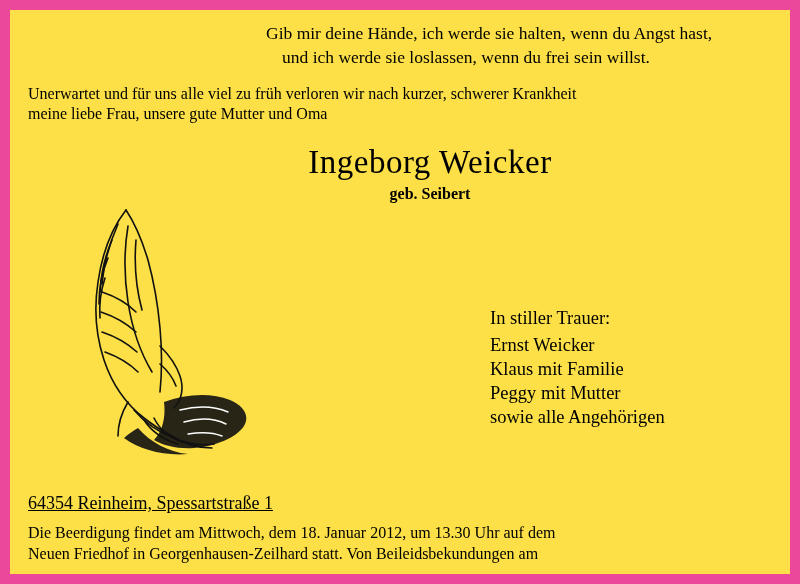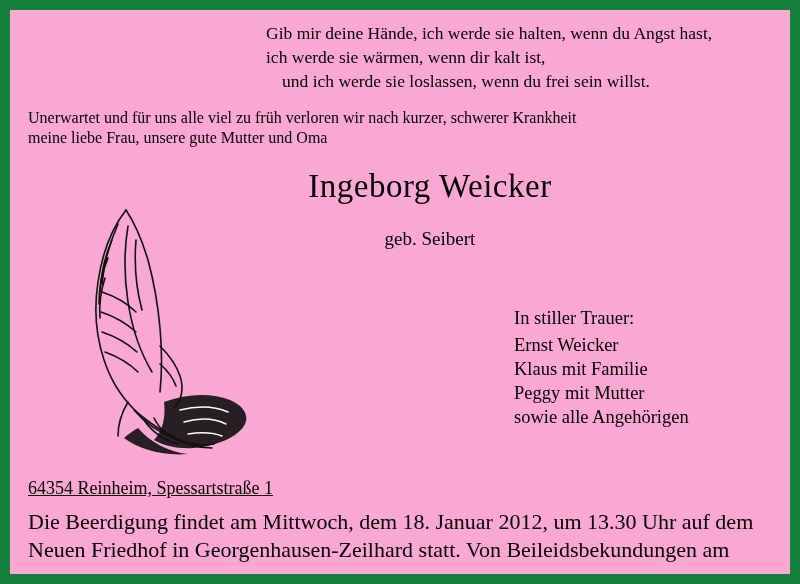--- a/index.html
+++ b/index.html
@@ -12,22 +12,22 @@
     height: 584px;
     font-family: "Liberation Serif", serif;
     color: #000000;
     overflow: hidden;
   }
   .obituary {
     position: relative;
     width: 800px;
     height: 584px;
     box-sizing: border-box;
-    border: 10px solid #15803d;
-    background: #f9a8d4;
+    border: 10px solid #ec4899;
+    background: #fde047;
   }
   .inner {
     position: relative;
     width: 100%;
     height: 100%;
     box-sizing: border-box;
     padding: 12px 18px 10px 18px;
   }
 
   
@@ -54,55 +54,55 @@
     margin-top: 20px;
     text-align: center;
     padding-left: 60px;
   }
   .deceased-name {
     font-size: 33px;
     letter-spacing: 0.5px;
     line-height: 1.05;
   }
   .maiden-name {
-    font-size: 19px;
-    font-weight: normal;
-    margin-top: 25px;
+    font-size: 16px;
+    font-weight: bold;
+    margin-top: 5px;
   }
   .dates {
     font-size: 19.5px;
     margin-top: 9px;
     white-space: nowrap;
   }
   .dates .gap { display: inline-block; width: 22px; }
 
   
   .mourners {
     position: absolute;
-    left: 504px;
+    left: 480px;
     top: 296px;
     font-size: 18.5px;
     line-height: 1.30;
   }
   .mourners .lead { margin-bottom: 3px; }
 
   
   .footer {
     position: absolute;
     left: 18px;
     right: 14px;
     bottom: 10px;
   }
   .address {
     font-size: 18px;
     margin-bottom: 9px;
     text-decoration: underline;
   }
   .funeral {
-    font-size: 22px;
+    font-size: 16px;
     line-height: 1.27;
   }
   .funeral-line { white-space: nowrap; }
 
   
   .hands {
     position: absolute;
     left: 58px;
     top: 186px;
     width: 190px;
@@ -111,21 +111,20 @@
   .hands svg { display: block; }
 </style>
 </head>
 <body>
 
 <div class="obituary">
   <div class="inner">
 
     <div class="poem">
       <div class="poem-line">Gib mir deine Hände, ich werde sie halten, wenn du Angst hast,</div>
-      <div class="poem-line">ich werde sie wärmen, wenn dir kalt ist,</div>
       <div class="poem-line indent">und ich werde sie loslassen, wenn du frei sein willst.</div>
     </div>
 
     <div class="intro">
       <div class="intro-line">Unerwartet und für uns alle viel zu früh verloren wir nach kurzer, schwerer Krankheit</div>
       <div class="intro-line">meine liebe Frau, unsere gute Mutter und Oma</div>
     </div>
 
     <div class="name-block">
       <div class="deceased-name">Ingeborg Weicker</div>

